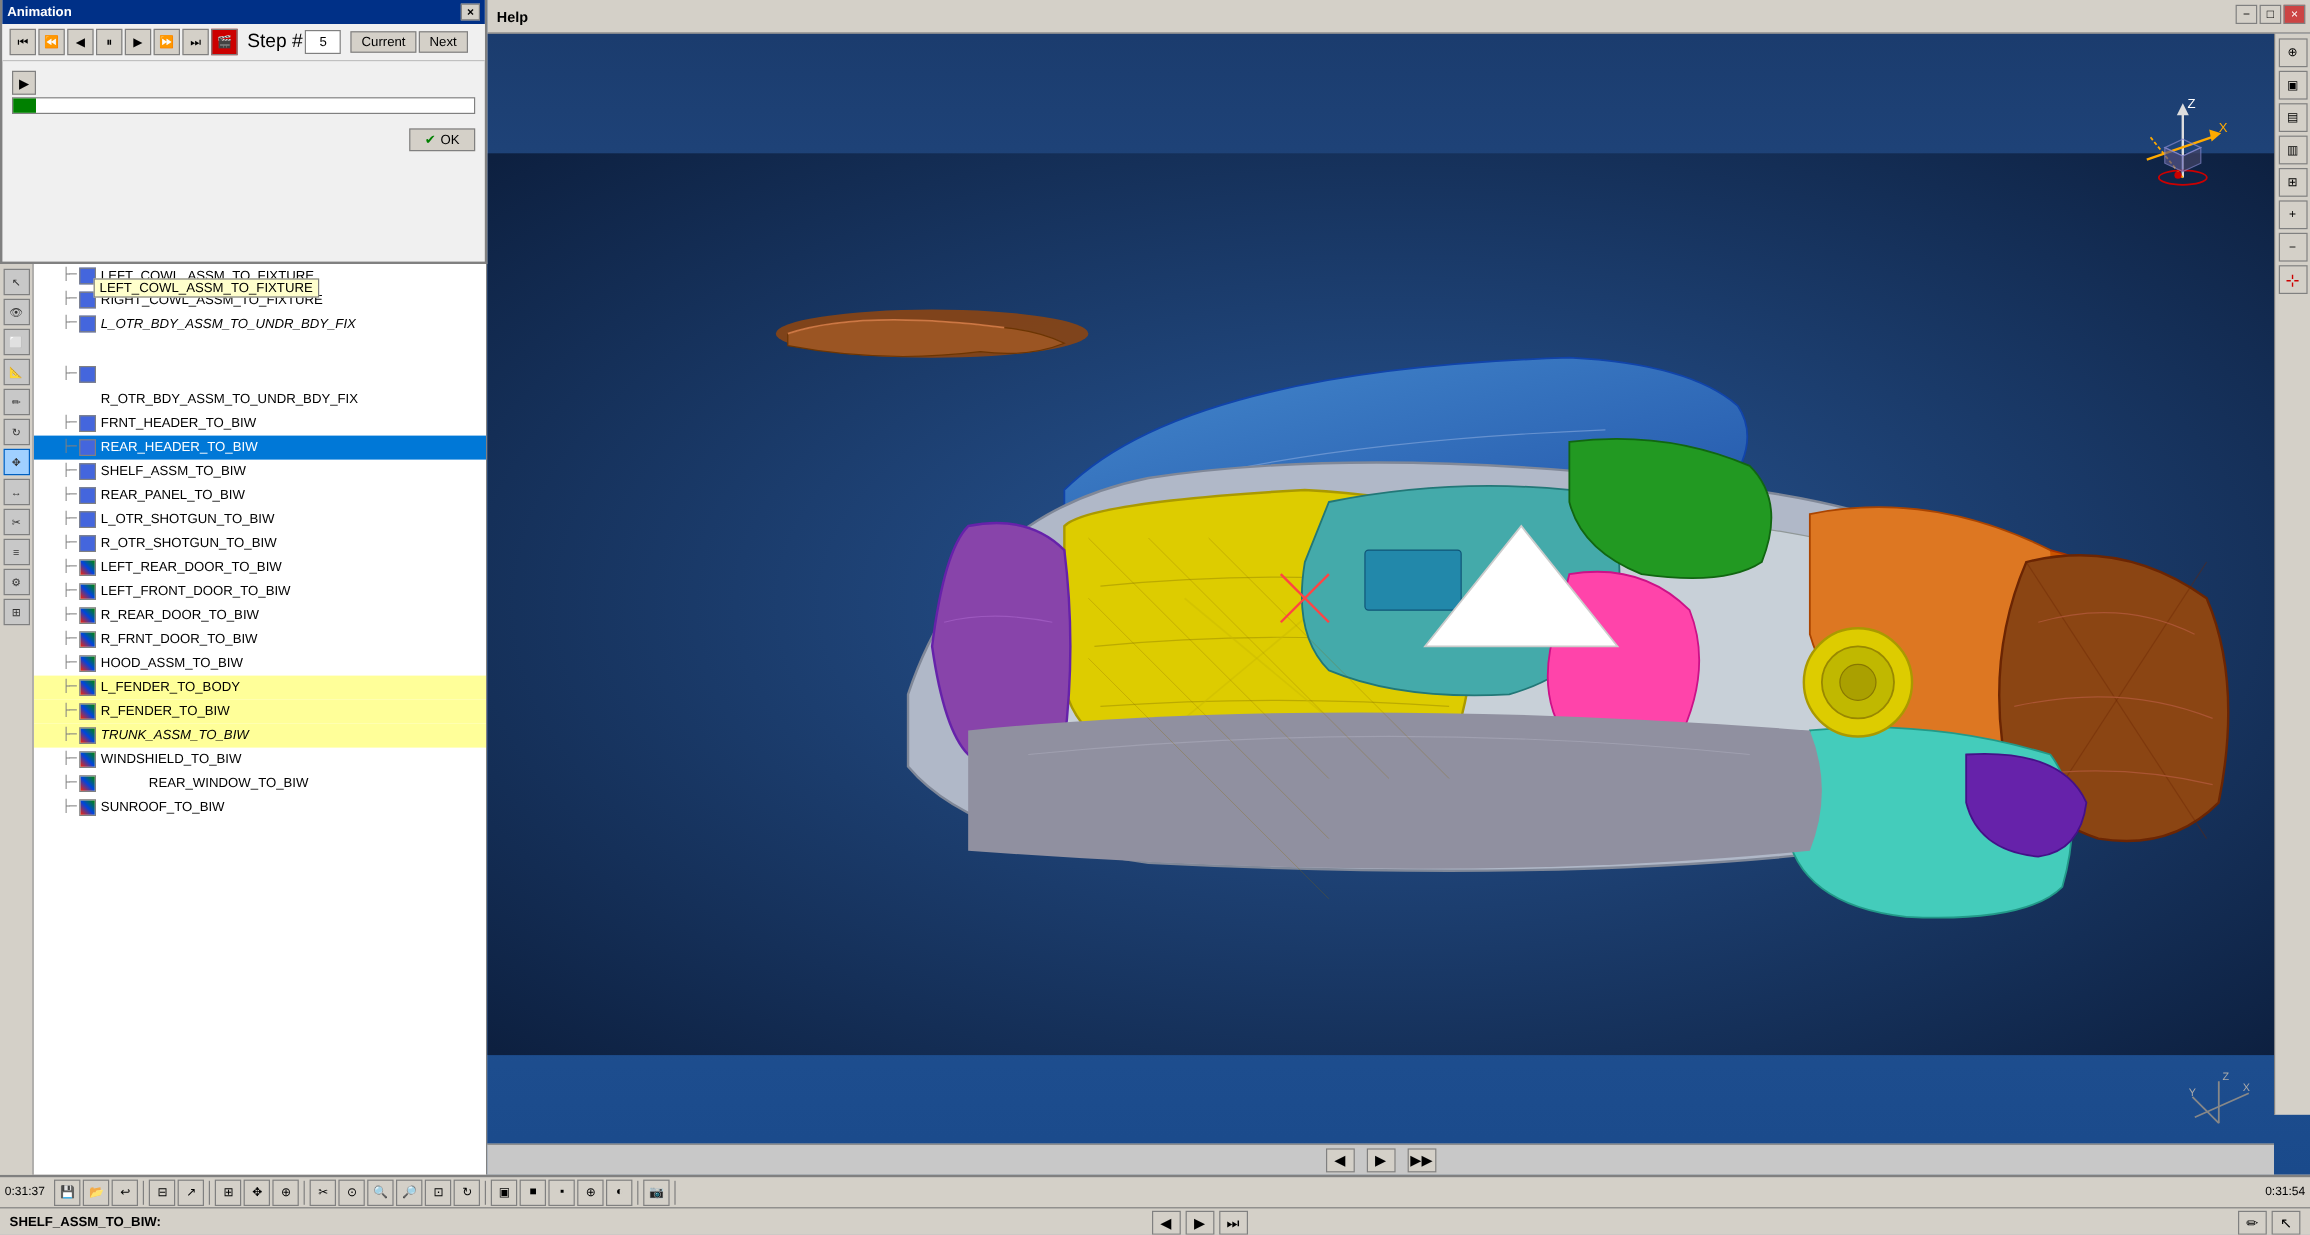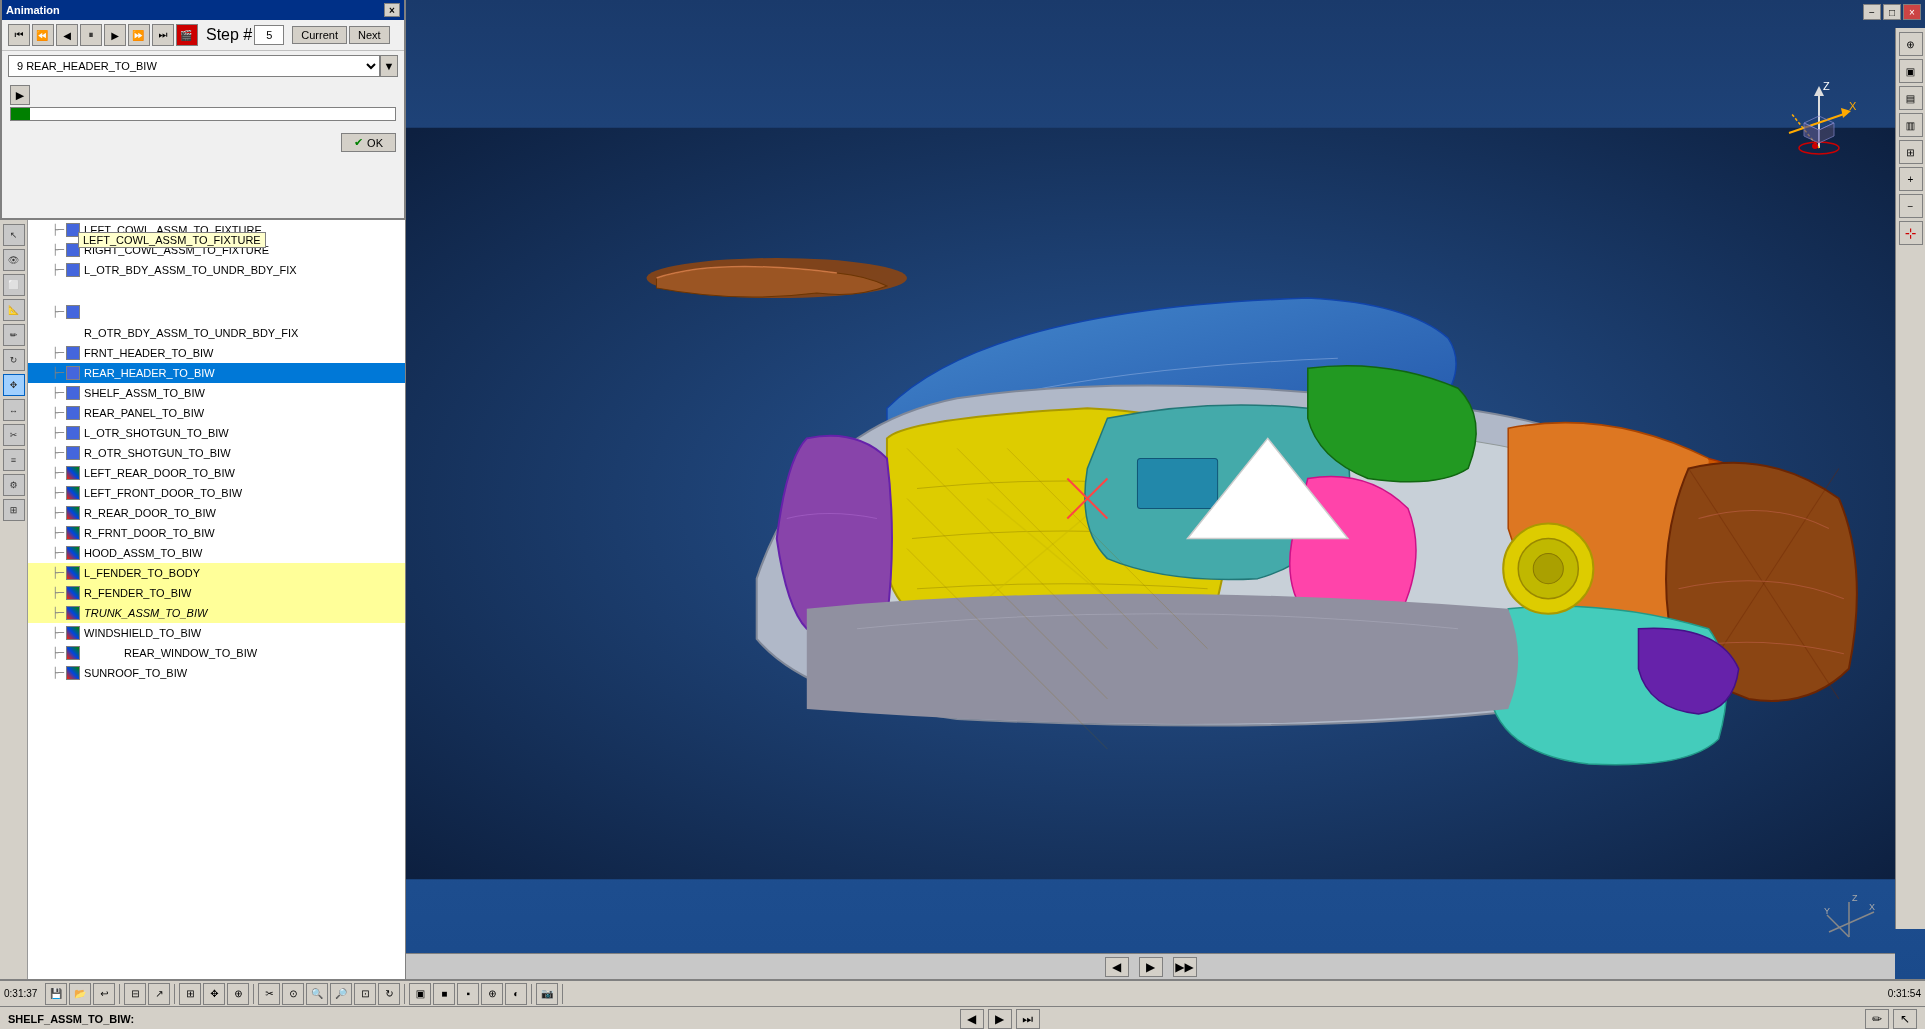--- a/index.html
+++ b/index.html
@@ -195,26 +195,20 @@
     <div class="ctrl-btn">▶</div>
     <div class="ctrl-btn">⏩</div>
     <div class="ctrl-btn">⏭</div>
     <div class="ctrl-btn" style="background:#cc0000; color:white;">🎬</div>
     <span class="step-label">Step #</span>
     <input class="step-input" value="5" style="">
     <button class="current-btn">Current</button>
     <button class="next-btn">Next</button>
   </div>
 
-  <div class="move-dropdown">
-    <select class="move-select">
-      <option>9 REAR_HEADER_TO_BIW</option>
-    </select>
-    <div class="move-dropdown-arrow">▼</div>
-  </div>
 
 
   <div class="progress-area">
     <div style="display:flex; align-items:center; gap:6px; margin-bottom:2px;">
       <div style="width:20px; height:20px; background:#d4d0c8; border:1px solid #808080; display:flex; align-items:center; justify-content:center;">▶</div>
     </div>
     <div class="progress-bar-outer">
       <div class="progress-bar-inner" style="width:5%;"></div>
     </div>
   </div>
@@ -257,21 +251,21 @@
       <div class="tree-item">
         <span class="tree-indent" style="width: 20px;"></span>
         <span style="color: rgb(128, 128, 128); font-family: monospace; font-size: 10px; margin-right: 2px;">├─</span>
         <span style="display: inline-block; width: 14px; height: 14px; border: 1px solid rgb(128, 128, 128); margin-right: 4px; vertical-align: middle; flex-shrink: 0; background: rgb(68, 102, 221);"></span>
         <span style="vertical-align: middle;">RIGHT_COWL_ASSM_TO_FIXTURE</span>
       </div>
       <div class="tree-item">
         <span class="tree-indent" style="width: 20px;"></span>
         <span style="color: rgb(128, 128, 128); font-family: monospace; font-size: 10px; margin-right: 2px;">├─</span>
         <span style="display: inline-block; width: 14px; height: 14px; border: 1px solid rgb(128, 128, 128); margin-right: 4px; vertical-align: middle; flex-shrink: 0; background: rgb(68, 102, 221);"></span>
-        <span style="vertical-align: middle;">L_OTR_BDY_ASSM_TO_UNDR_BDY_FIX</span>
+        <span style="vertical-align: middle; font-style: italic;">L_OTR_BDY_ASSM_TO_UNDR_BDY_FIX</span>
       </div>
       <div class="tree-item">
         <span class="tree-indent" style="width: 20px;"></span>
         <span style="color: rgb(128, 128, 128); font-family: monospace; font-size: 10px; margin-right: 2px;">├─</span>
         <span style="display: inline-block; width: 14px; height: 14px; border: 1px solid rgb(128, 128, 128); margin-right: 4px; vertical-align: middle; flex-shrink: 0; background: rgb(68, 102, 221);"></span>
         <span style="vertical-align: middle; margin-top: 43px;">R_OTR_BDY_ASSM_TO_UNDR_BDY_FIX</span>
       </div>
       <div class="tree-item">
         <span class="tree-indent" style="width: 20px;"></span>
         <span style="color: rgb(128, 128, 128); font-family: monospace; font-size: 10px; margin-right: 2px;">├─</span>
@@ -372,20 +366,23 @@
         <span class="tree-indent" style="width: 20px;"></span>
         <span style="color: rgb(128, 128, 128); font-family: monospace; font-size: 10px; margin-right: 2px;">├─</span>
         <span style="display: inline-block; width: 14px; height: 14px; border: 1px solid rgb(128, 128, 128); margin-right: 4px; vertical-align: middle; flex-shrink: 0; background: linear-gradient(45deg, rgb(255, 34, 0), rgb(0, 68, 221), rgb(0, 136, 0));"></span>
         <span style="vertical-align: middle; text-align: right;">SUNROOF_TO_BIW</span>
       </div>
     </div>
 </div>
 
 <div class="main-viewport">
 
+  <div class="viewport-header">
+    <span class="help-text">Help</span>
+  </div>
 
   <div class="car-viewport">
     <svg width="100%" height="100%" viewBox="0 0 1500 750" style="position:absolute;top:0;left:0;">
 
       <defs>
         <radialGradient id="bgGrad" cx="50%" cy="50%" r="70%">
           <stop offset="0%" stop-color="#2a5a9b"></stop>
           <stop offset="100%" stop-color="#0d2040"></stop>
         </radialGradient>
         <linearGradient id="roofGrad" x1="0%" y1="0%" x2="100%" y2="100%">

